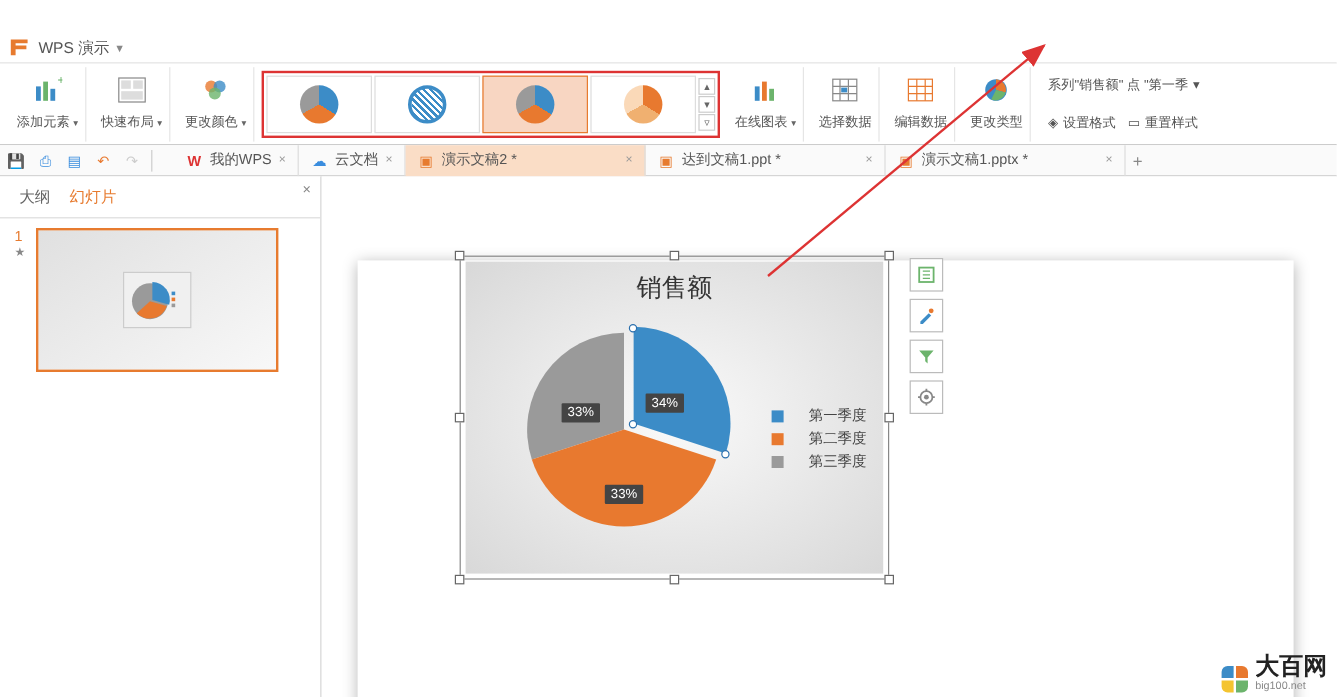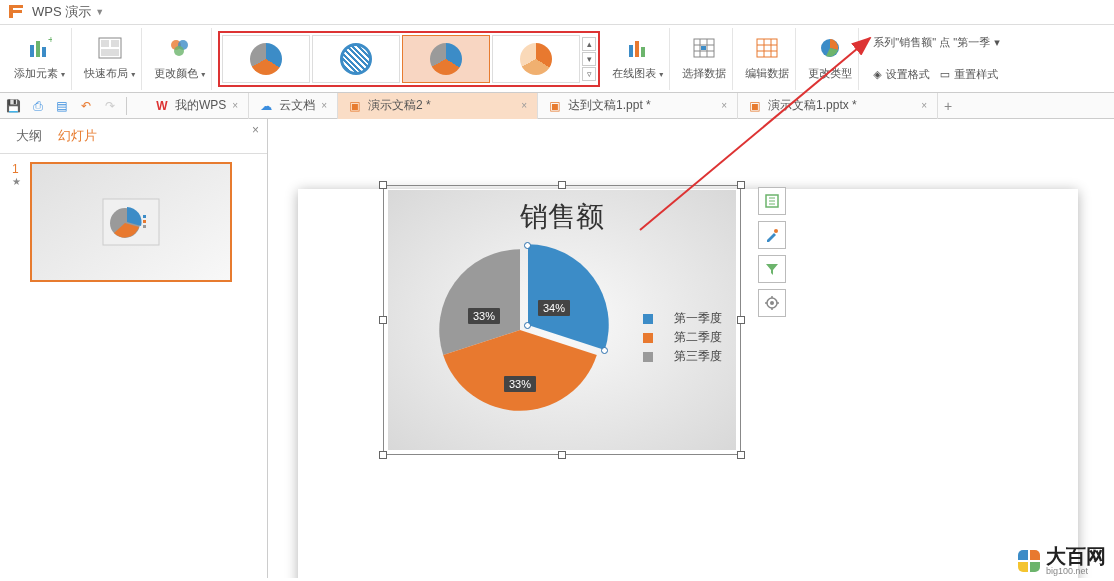--- a/index.html
+++ b/index.html
@@ -14,20 +14,21 @@
       position: relative;
     }
     
     
     .title-bar {
       height: 25px;
       background: #fff;
       display: flex;
       align-items: center;
       border-bottom: 1px solid #ddd;
+      margin-top: 28px;
     }
     .app-logo {
       width: 24px; height: 24px;
       display: flex; align-items: center; justify-content: center;
       color: #e77b2f; font-weight: bold; font-size: 14px;
       margin-left: 4px;
     }
     .app-name {
       color: #555;
       font-size: 13px;
@@ -290,21 +291,21 @@
     .sel-handle.lm { left: -5px; top: 50%; margin-top: -4px; }
     .sel-handle.rm { right: -5px; top: 50%; margin-top: -4px; }
     
     .chart-inner {
       position: absolute;
       left: 4px; top: 4px; right: 4px; bottom: 4px;
       background: radial-gradient(ellipse at center, #fafafa 0%, #d8d8d8 100%);
     }
     .chart-title {
       text-align: center;
-      font-size: 28px;
+      font-size: 21px;
       color: #333;
       padding-top: 8px;
     }
     .pie-wrap {
       position: absolute;
       left: 42px; top: 50px;
       width: 180px; height: 180px;
     }
     .data-label {
       position: absolute;
@@ -360,21 +361,21 @@
     .arrow-line {
       position: absolute;
       pointer-events: none;
     }
     
     
     .watermark {
       position: absolute;
       right: 8px; bottom: 4px;
       display: flex;
-      align-items: center;
+      align-items: flex-end;
       gap: 6px;
       color: #222;
     }
     .watermark-logo {
       display: flex;
       gap: 1px;
     }
     .wm-block {
       width: 10px; height: 10px;
     }

